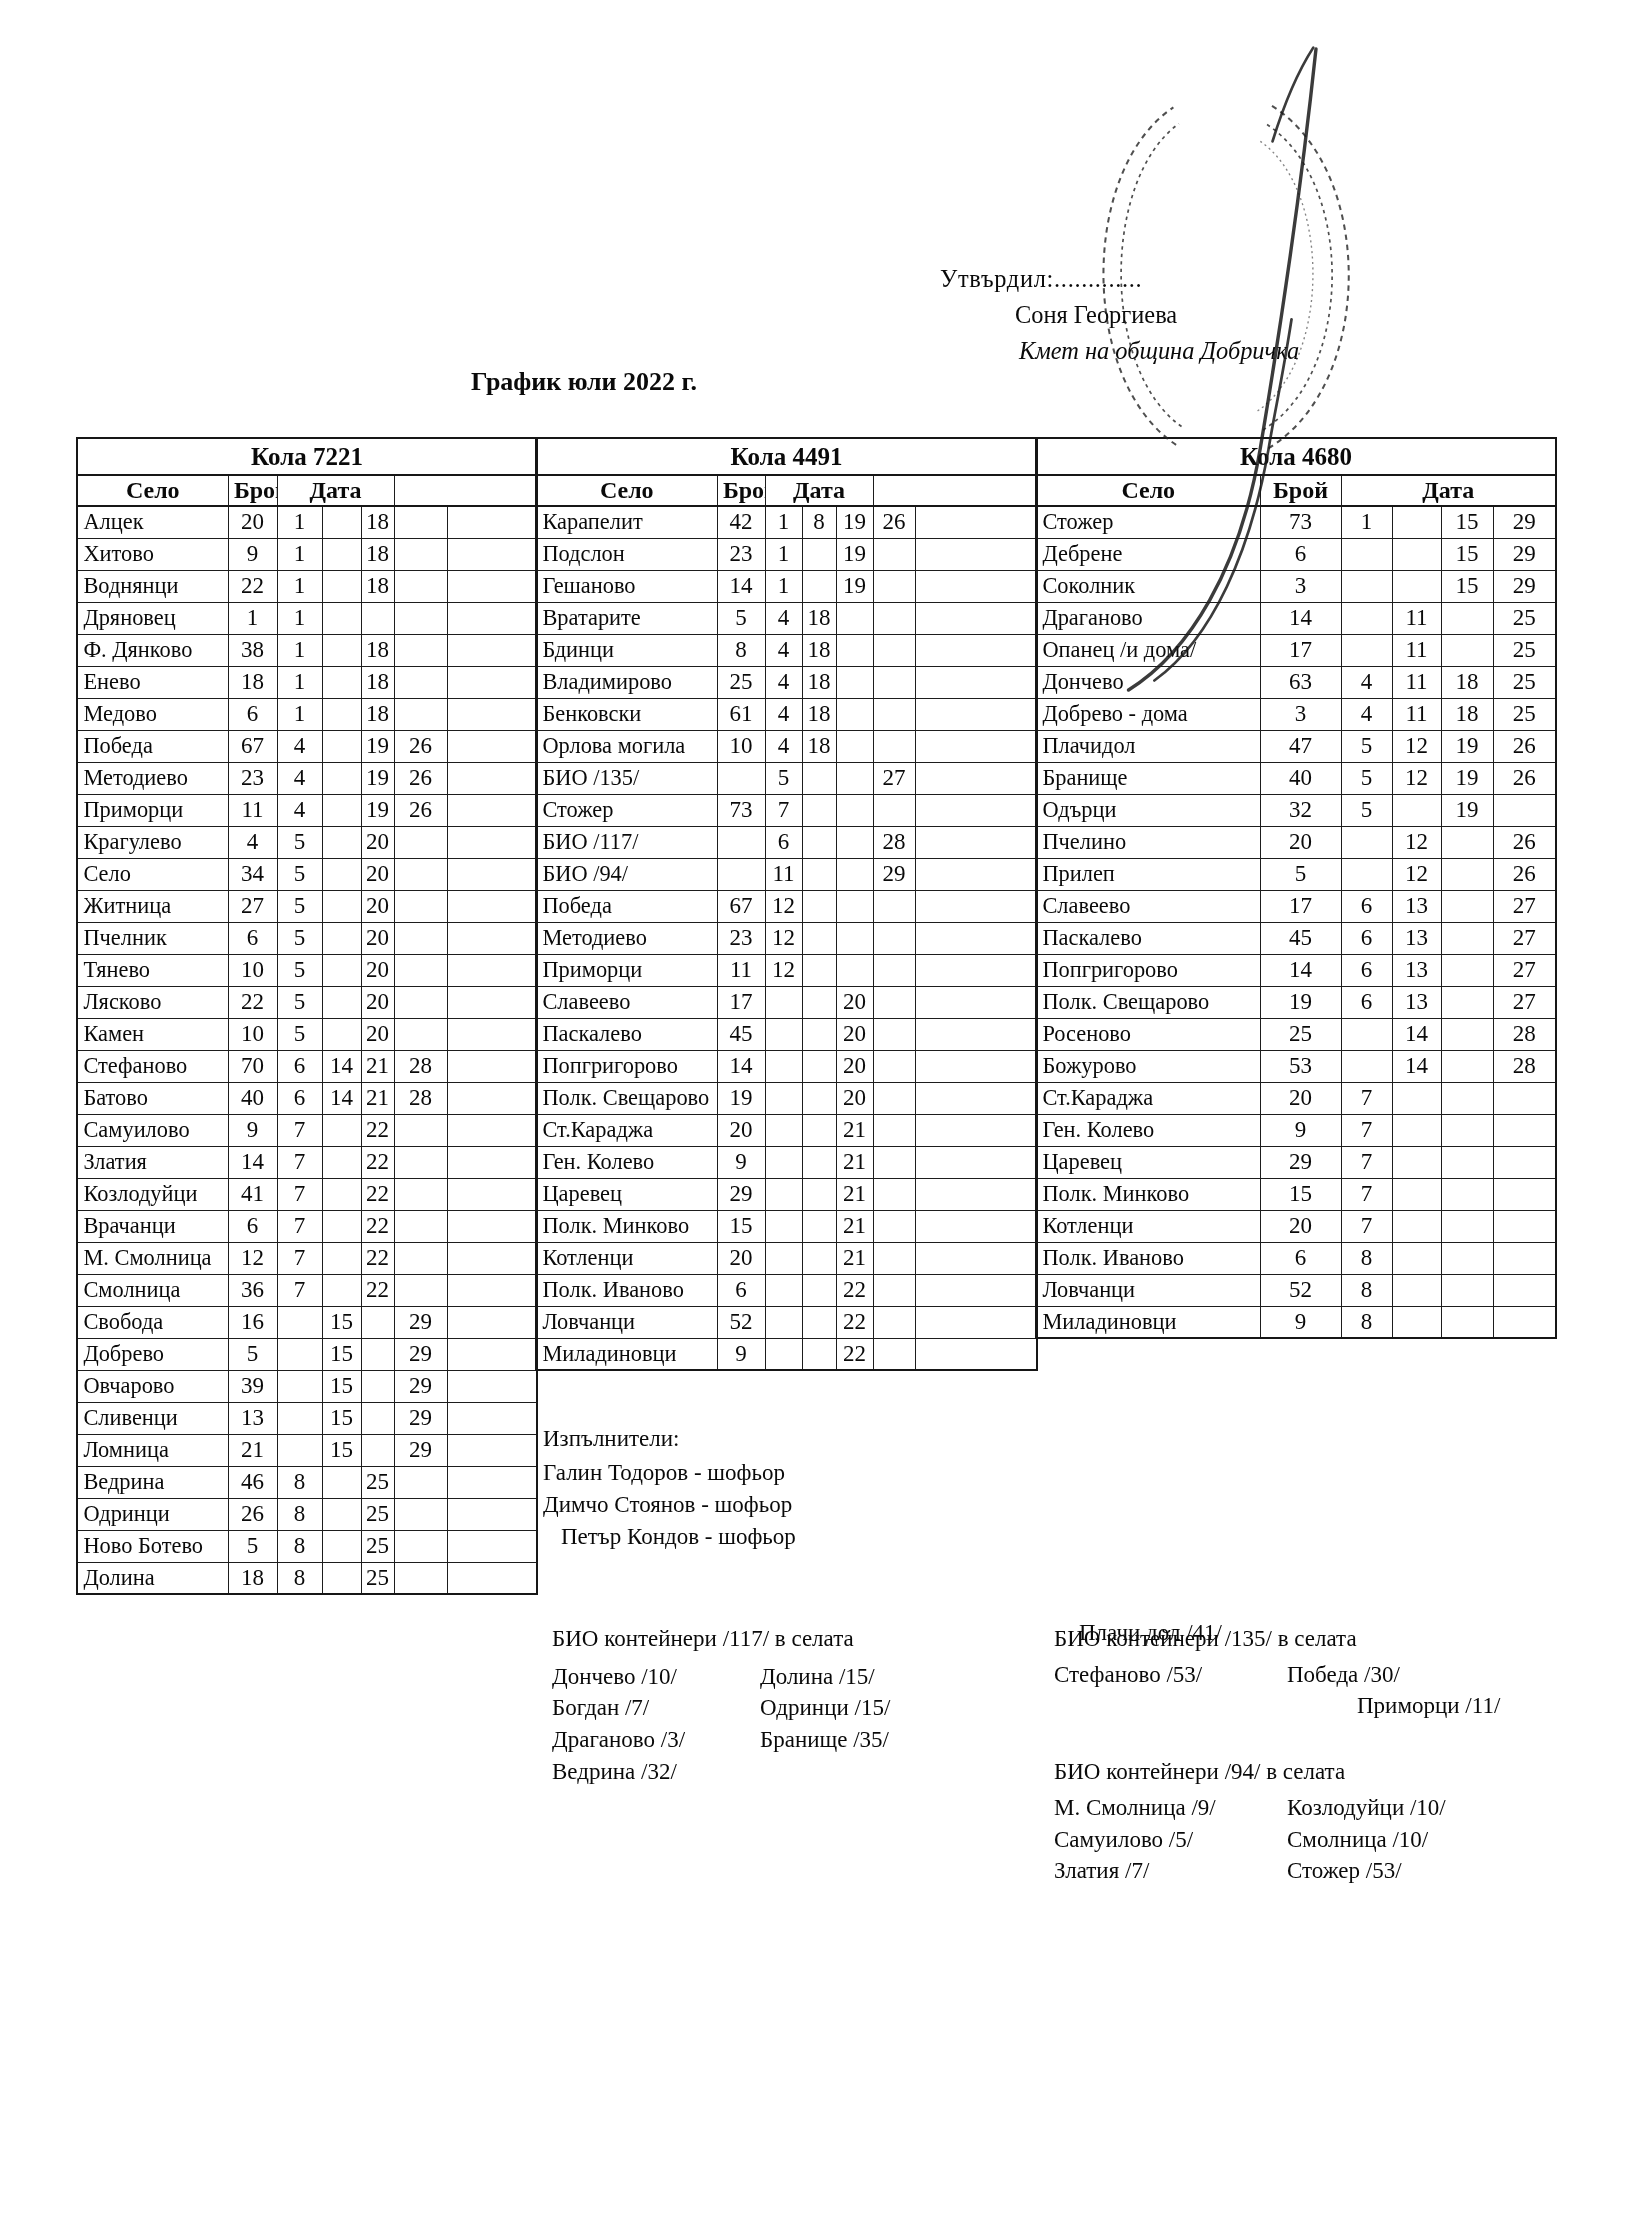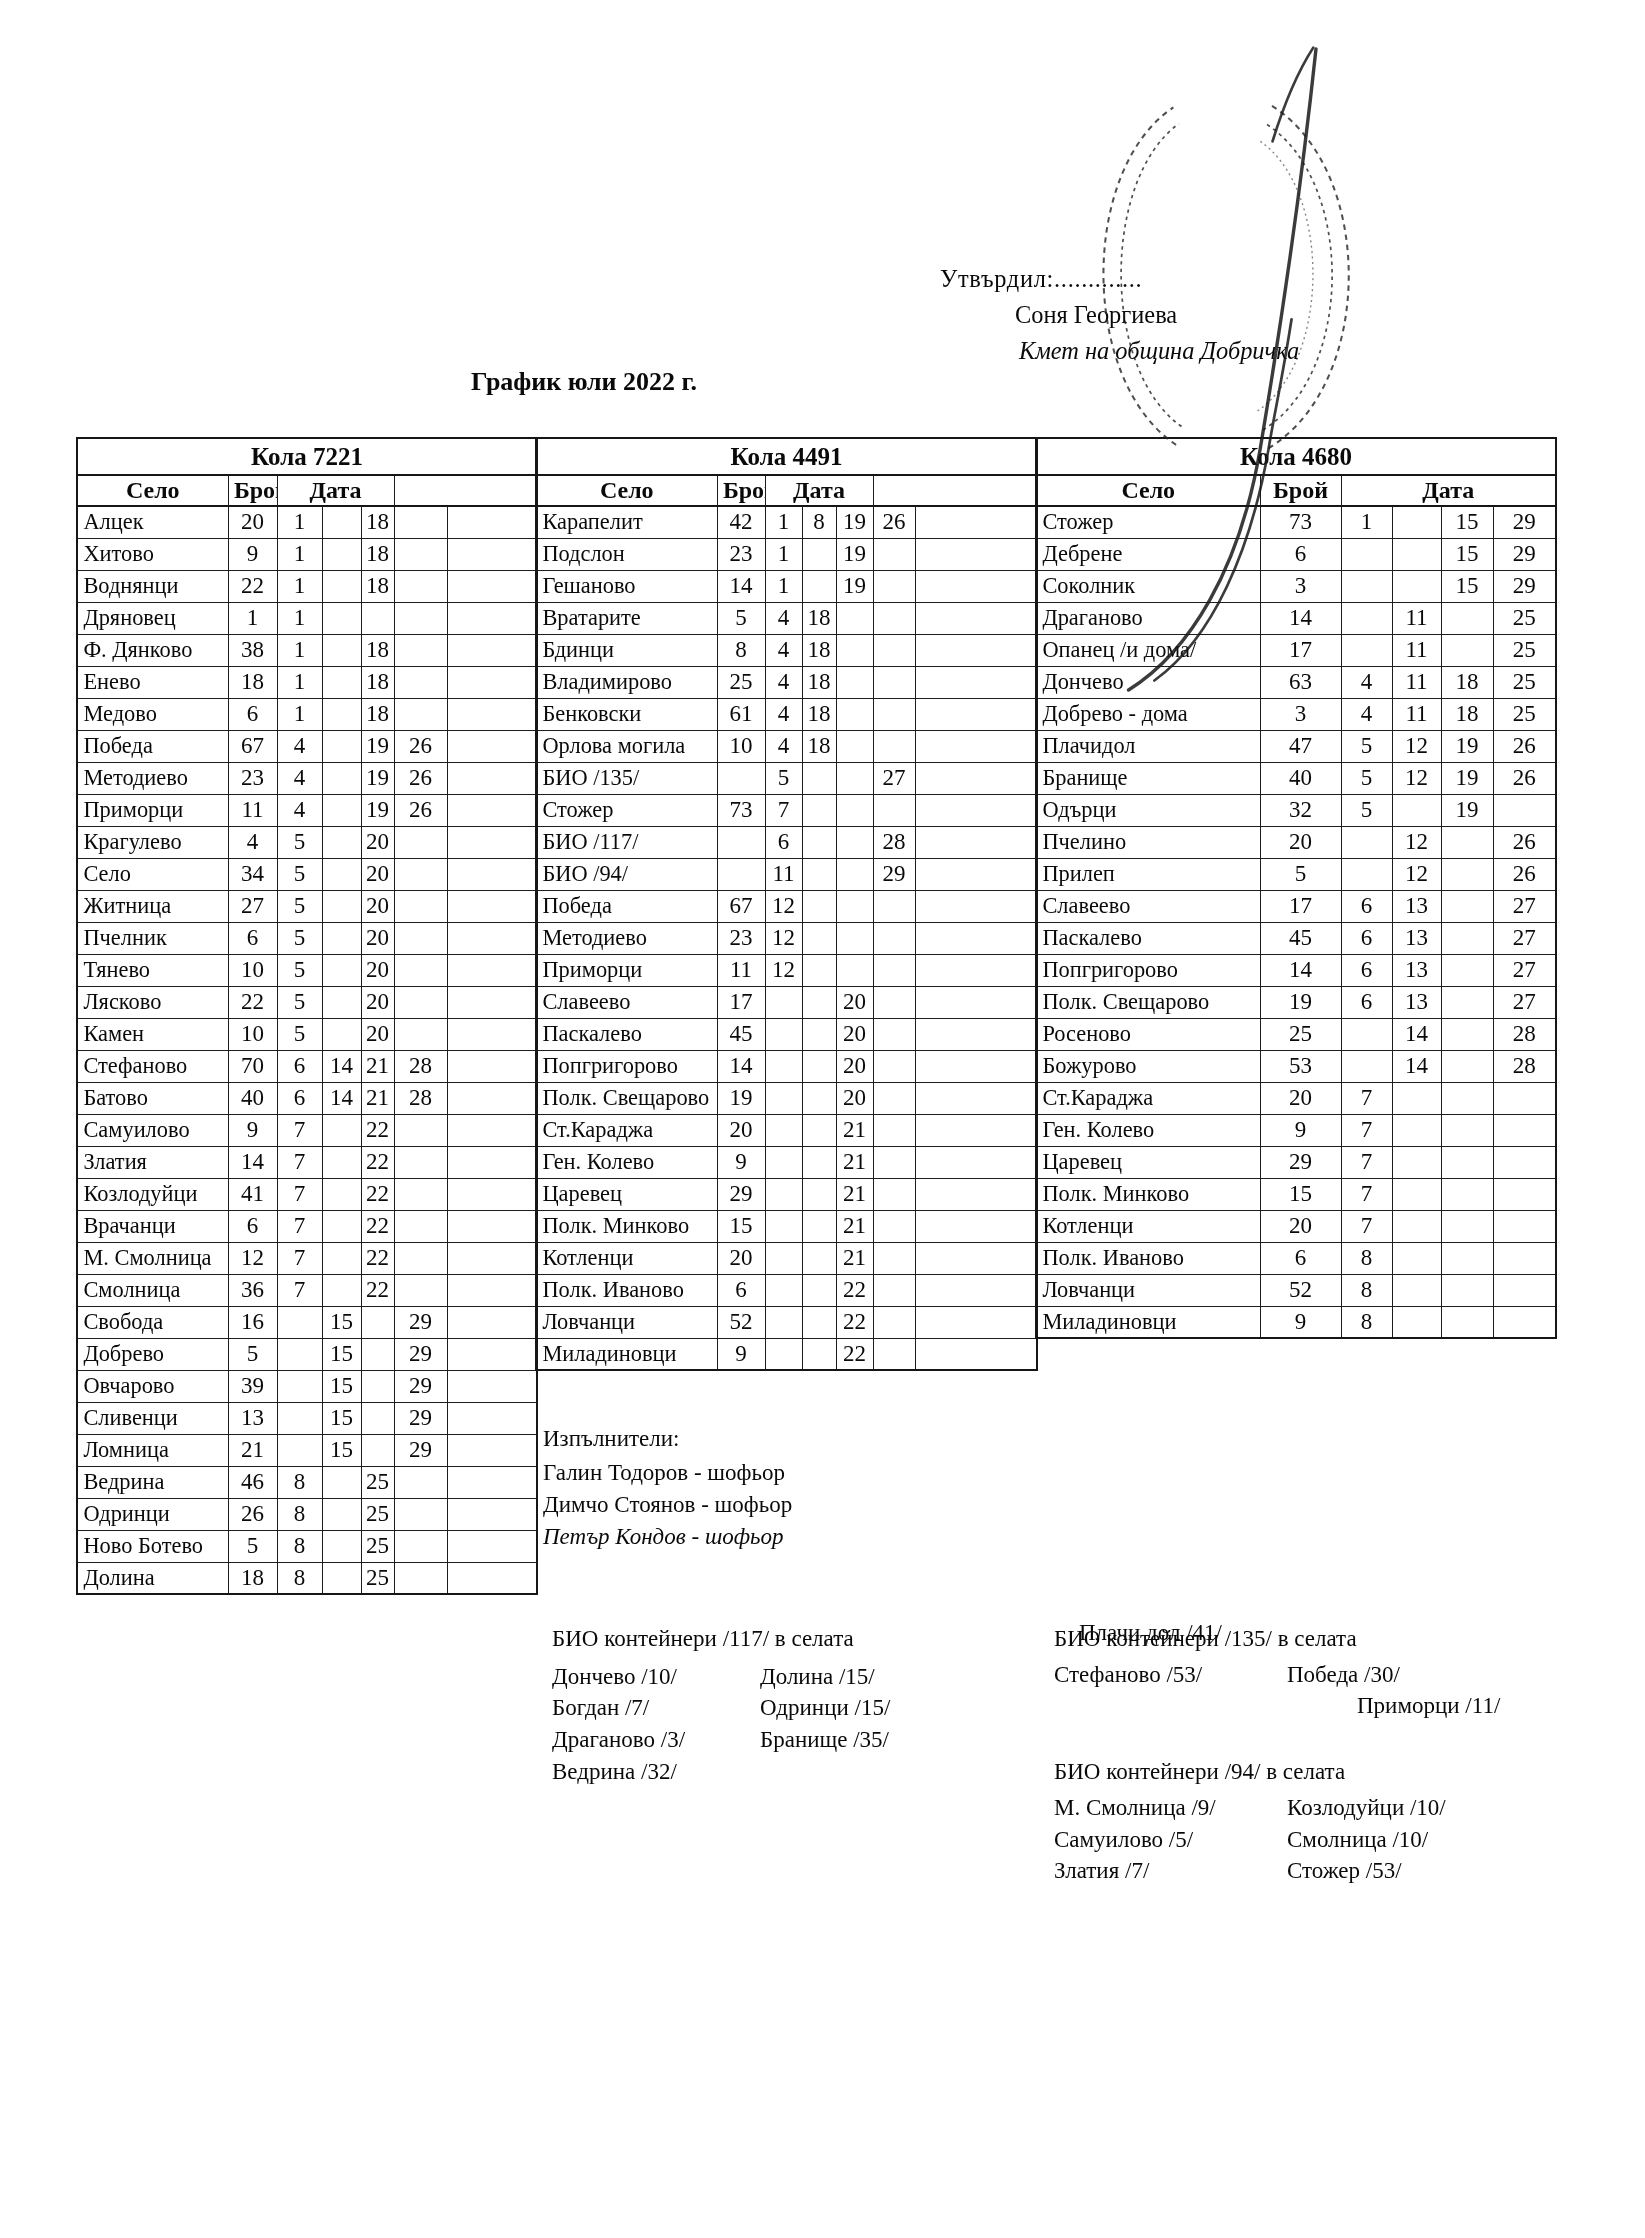--- a/index.html
+++ b/index.html
@@ -52,21 +52,21 @@
   .sched td.cell-num     { font-size:23px; text-align:center; padding:0 1.4px; }
   #table-0 { left:76px;  top:437px; width:459px; }
   #table-1 { left:535px;  top:437px; width:500px; }
   #table-2 { left:1035px; top:437px; width:520px; }
 
   
   .txt { font-size:23px; white-space:nowrap; }
   .executors-heading { left:543px; top:1426px; }
   .exec-0 { left:543px; top:1460px; }
   .exec-1 { left:543px; top:1492px; }
-  .exec-2 { left:543px; top:1524px;font-style:italic; }
+  .exec-2 { left:561px; top:1524px; }
 
   .bio-heading { font-size:23px; }
   .b117-h  { left:552px;  top:1626px; }
   .b117-r0a{ left:552px;  top:1664px; } .b117-r0b{ left:760px; top:1664px; }
   .b117-r1a{ left:552px;  top:1695px; } .b117-r1b{ left:760px; top:1695px; }
   .b117-r2a{ left:552px;  top:1727px; } .b117-r2b{ left:760px; top:1727px; }
   .b117-r3a{ left:552px;  top:1759px; }
 
   .b135-h  { left:1054px; top:1626px; }
   .b135-r0a{ left:1054px; top:1662px; } .b135-r0b{ left:1287px; top:1662px; }

